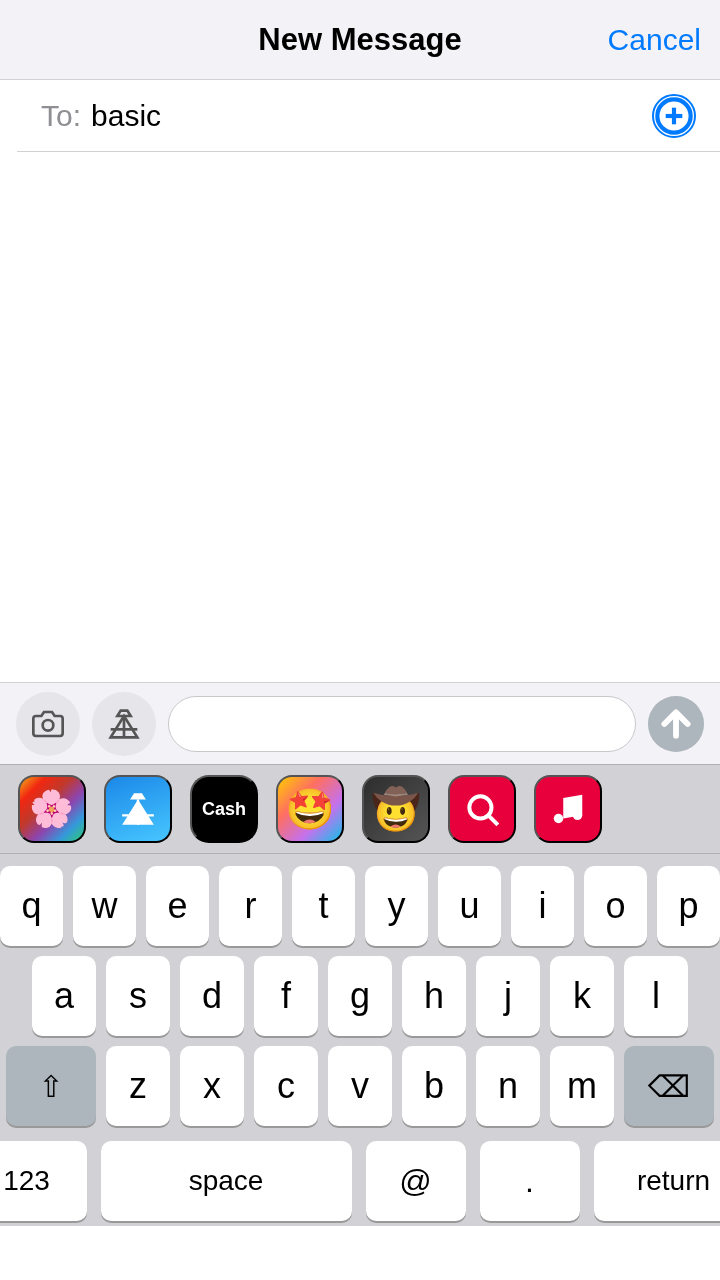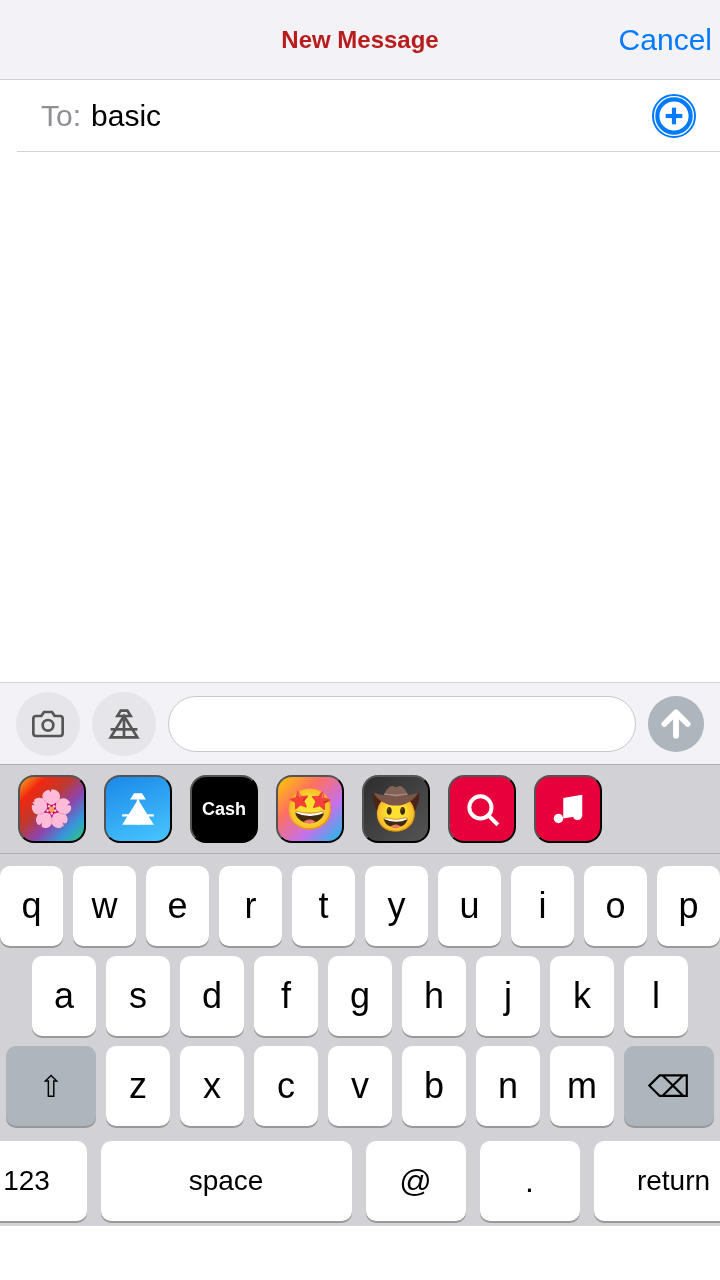--- a/index.html
+++ b/index.html
@@ -18,30 +18,30 @@
       display: flex;
       align-items: center;
       justify-content: center;
       height: 80px;
       background: #f2f2f7;
       border-bottom: 1px solid #d1d1d6;
       position: relative;
       padding: 0 20px;
     }
     .header-title {
-      font-size: 24px;
+      font-size: 31px;
       font-weight: 700;
-      color: #b91c1c;
+      color: #000000;
       position: absolute;
       left: 50%;
       transform: translateX(-50%);
     }
     .cancel-btn {
       position: absolute;
-      right: 8px;
+      right: 19px;
       font-size: 30px;
       color: #007aff;
       background: none;
       border: none;
       cursor: pointer;
     }
 
     
     .to-row {
       display: flex;
@@ -152,21 +152,21 @@
       border-radius: 16px;
       overflow: hidden;
       flex-shrink: 0;
       display: flex;
       align-items: center;
       justify-content: center;
       font-size: 36px;
     }
     .app-icon.photos { background: linear-gradient(135deg, #f5af19, #f12711, #c0392b, #8e44ad, #3498db, #2ecc71); }
     .app-icon.appstore { background: linear-gradient(160deg, #1b88e8, #47c6ff); }
-    .app-icon.cash { background: #000; font-size: 22px; color: #fff; font-weight: 700; }
+    .app-icon.cash { background: #000; font-size: 22px; color: #fff; font-weight: 700; border-radius: 19px; }
     .app-icon.memoji { background: linear-gradient(135deg, #d4a0ff, #f5c6ea); }
     .app-icon.animoji { background: linear-gradient(135deg, #333, #555); }
     .app-icon.search { background: #e8003d; }
     .app-icon.music { background: #e8003d; }
 
     
     .keyboard {
       background: #d1d1d6;
       padding-top: 12px;
       padding-bottom: 0;

